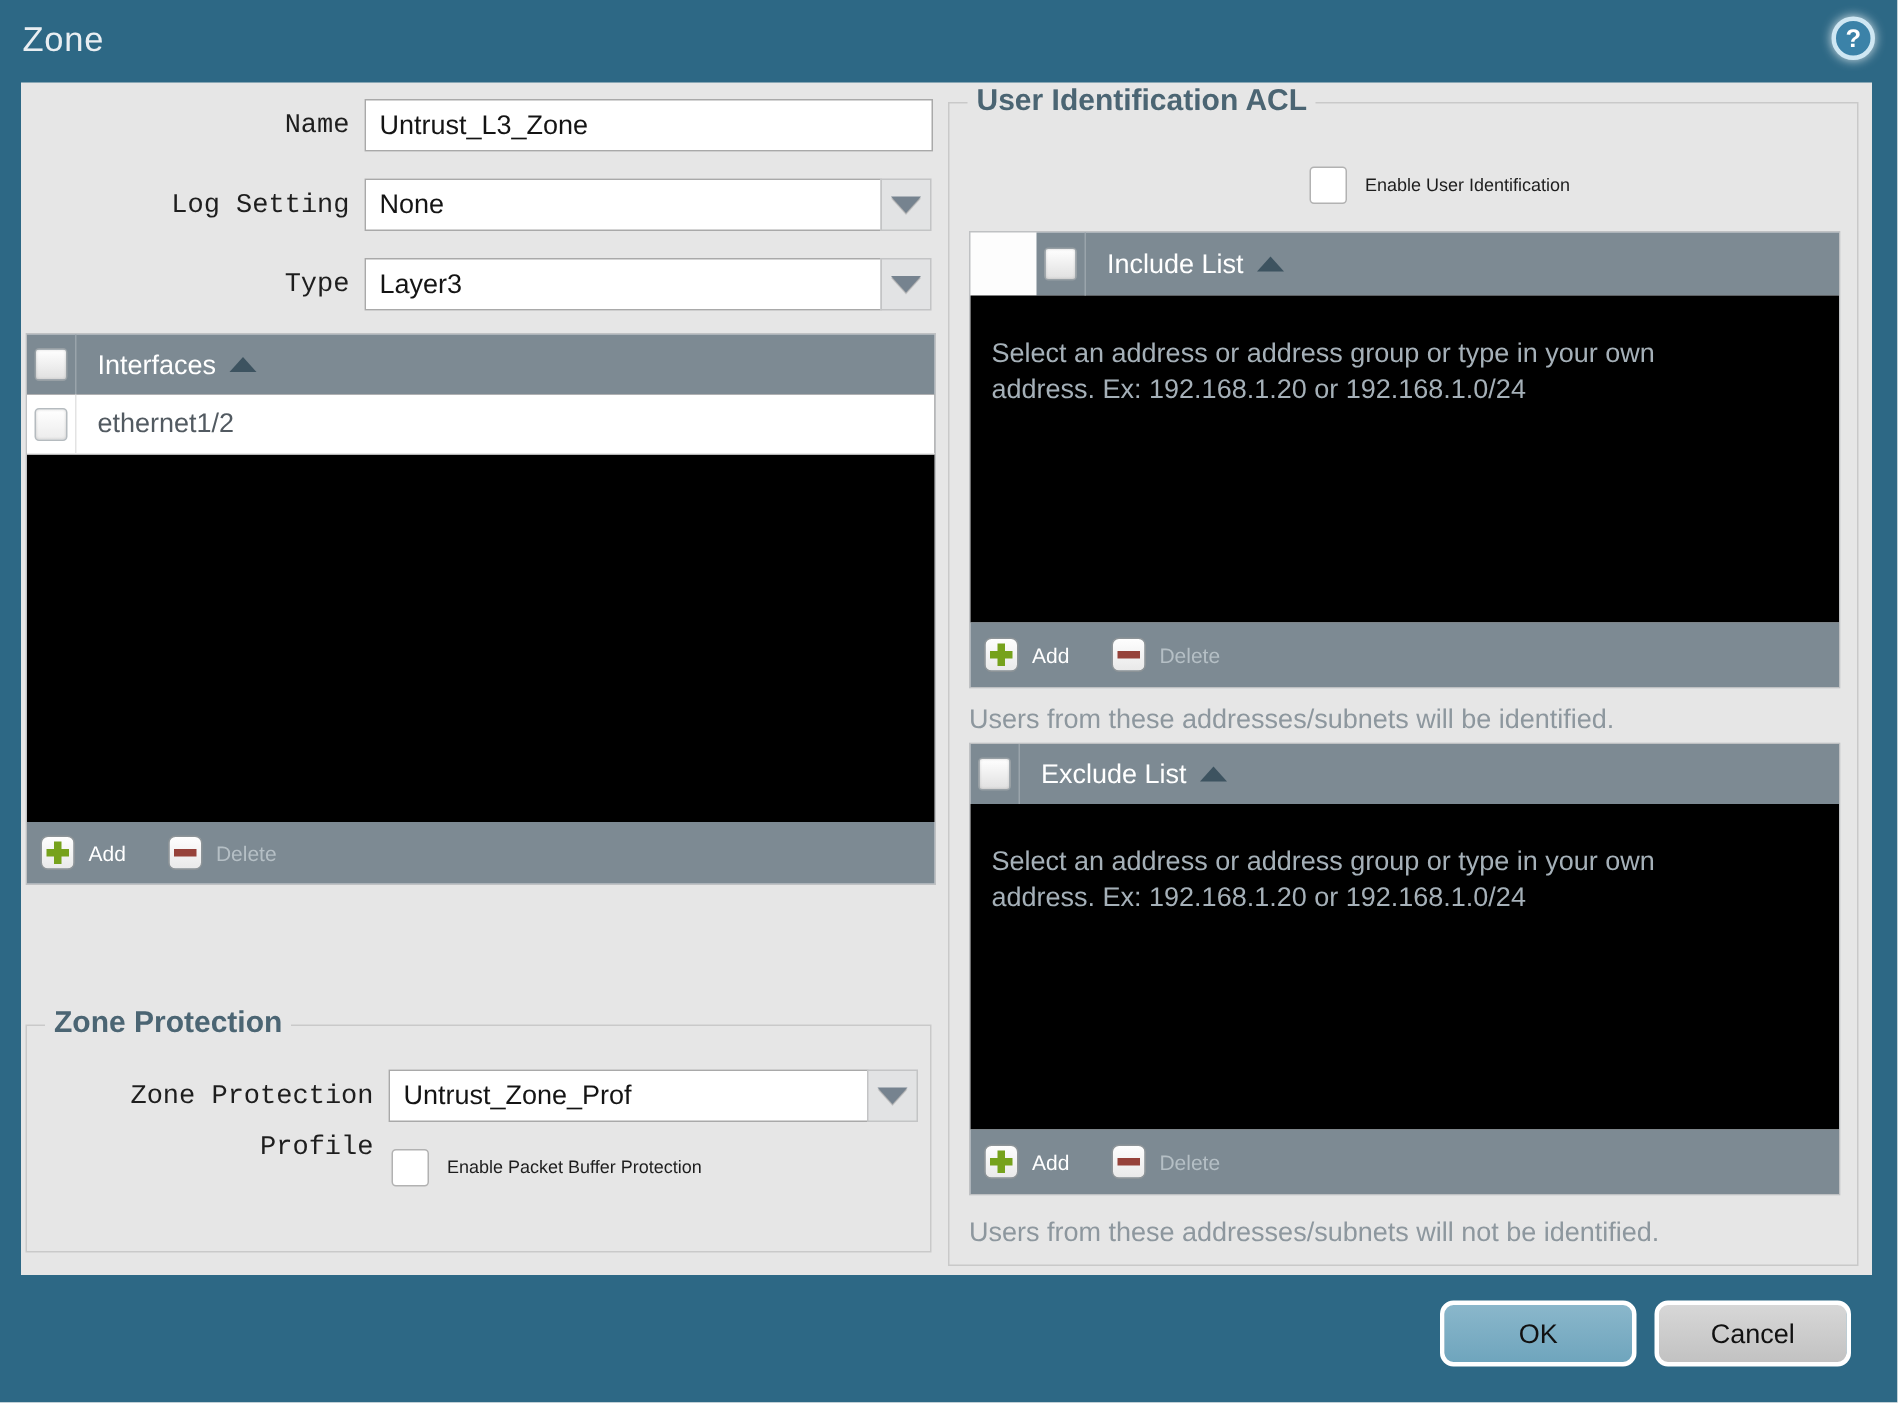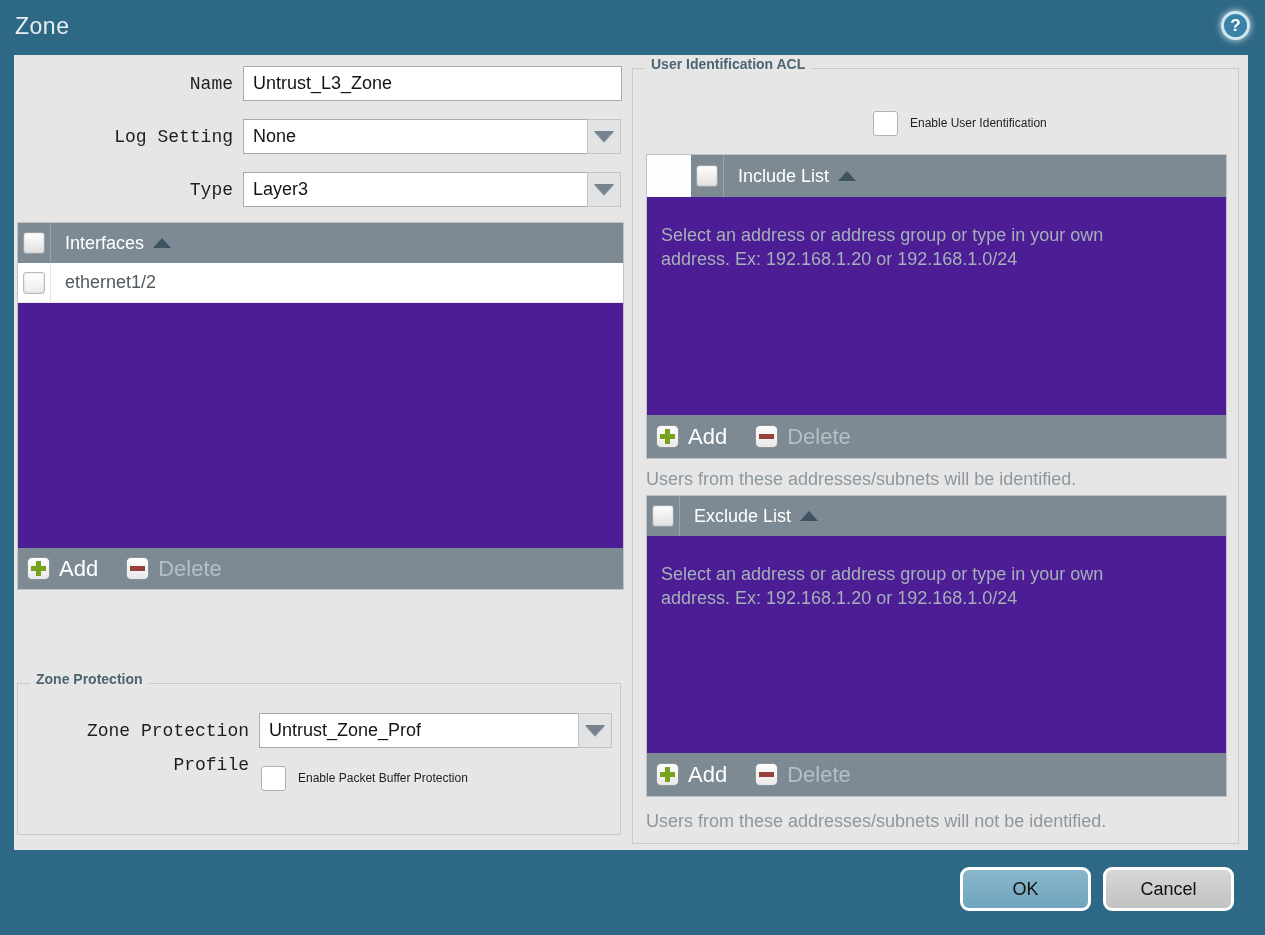--- a/index.html
+++ b/index.html
@@ -62,39 +62,39 @@
     display:inline-block; width:22px; height:22px; border-radius:3px;
     background:linear-gradient(#ffffff,#e0e0e0); border:1px solid #98a0a5;
     box-shadow:inset 0 0 2px rgba(0,0,0,.18); cursor:pointer;
   }
   .checkbox.plain {
     position:absolute; width:25px; height:25px; background:#fff;
     border:1px solid #b2b2b2; box-shadow:none; border-radius:3px;
   }
   .trow { height:40px; display:flex; align-items:stretch; border-bottom:1px solid #ebebeb; background:#fff; }
   .rowtext { align-self:center; margin-left:14px; font-size:18px; color:#525a61; }
-  .tbl-body { background:#4c1d95; }
+  .tbl-body { background:#000000; }
   .addbar {
     background:#7d8a93; height:41px; display:flex; align-items:center;
     gap:28px; padding-left:9px;
   }
-  .abtn { display:flex; align-items:center; gap:9px; font-size:22px; color:#fff; cursor:pointer; }
+  .abtn { display:flex; align-items:center; gap:9px; font-size:14px; color:#fff; cursor:pointer; }
   .abtn.disabled { color:#b5bfc5; cursor:default; }
   .icon-sq {
     position:relative; width:23px; height:23px; border-radius:5px;
     background:linear-gradient(#fefefe,#e9e9e9); border:1px solid #8d9498;
   }
   .icon-plus::before { content:''; position:absolute; left:3px; top:8px; width:15px; height:5px; background:#76a21c; }
   .icon-plus::after  { content:''; position:absolute; left:8px; top:3px; width:5px; height:15px; background:#76a21c; }
   .icon-minus::before{ content:''; position:absolute; left:3px; top:8px; width:15px; height:5px; background:#96423a; }
   
   .fset { position:absolute; border:1px solid #c9c9c9; }
   .legend {
     position:absolute; top:-13px; left:12px; background:#e6e6e6; padding:0 6px;
-    font-size:14px; font-weight:bold; color:#4b6573;
+    font-size:20px; font-weight:bold; color:#4b6573;
   }
   .cb-label { position:absolute; font-size:12px; color:#1e1e1e; line-height:25px; }
   .note { position:absolute; font-size:18px; color:#8d979e; }
   .placeholder {
     padding:26px 14px 0 14px; max-width:520px; font-size:18px;
     line-height:24px; color:#a5b0b8;
   }
   
   .fbtn {
     position:absolute; top:867px; width:131px; height:44px; border-radius:9px;

